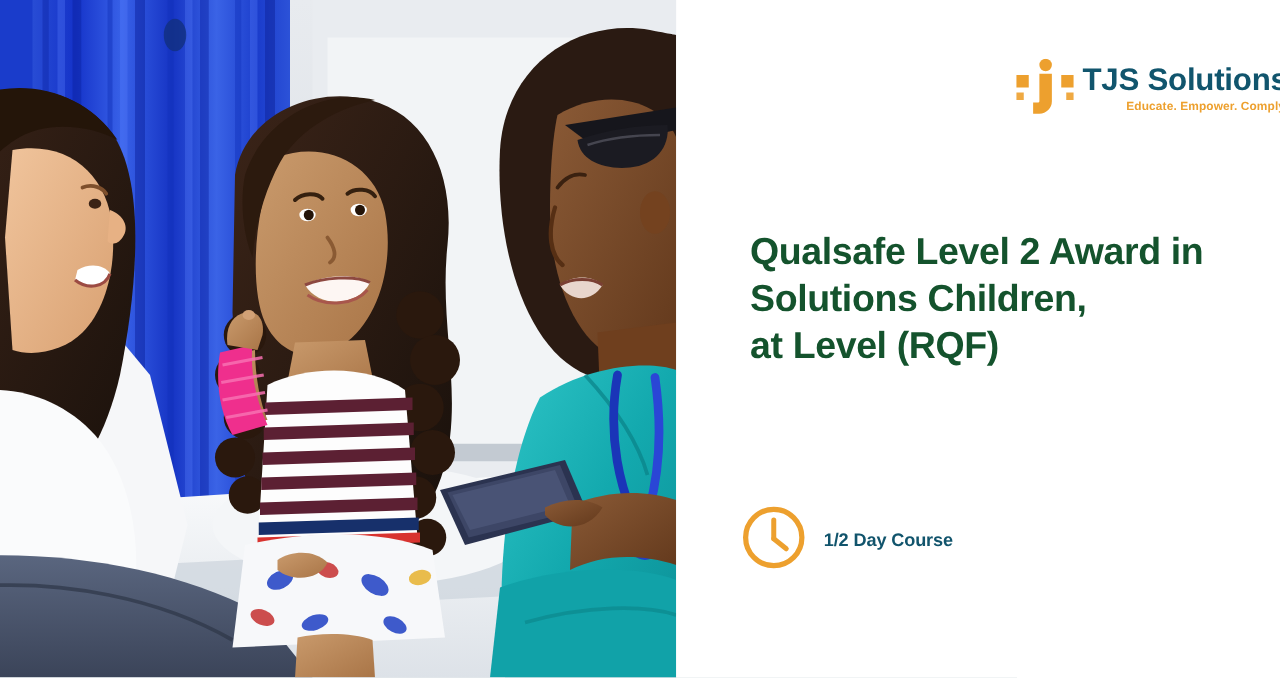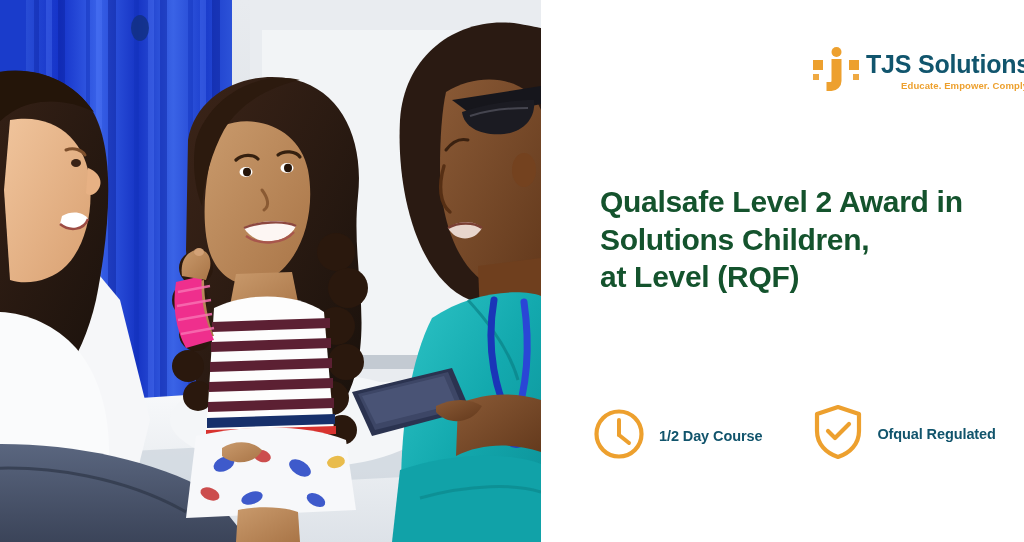--- a/index.html
+++ b/index.html
@@ -293,26 +293,17 @@
             <circle cx="26" cy="26" r="22.5" fill="none" stroke="#eda02e" stroke-width="4.2"></circle>
             <path d="M26 12 V27" stroke="#eda02e" stroke-width="4" stroke-linecap="round" fill="none"></path>
             <path d="M26 27 L36 35" stroke="#eda02e" stroke-width="4" stroke-linecap="round" fill="none"></path>
           </svg>
         </span>
         <span class="badge-label">1/2 Day Course</span>
       </div>
 
       <span class="badge-gap"></span>
 
-      <div class="badge">
-        <span class="badge-ico">
-          <svg width="50" height="56" viewBox="0 0 50 56" xmlns="http://www.w3.org/2000/svg">
-            <path d="M25 3 L46 10 V27 C46 40 37 49 25 53 C13 49 4 40 4 27 V10 Z" fill="none" stroke="#eda02e" stroke-width="4.2" stroke-linejoin="round"></path>
-            <path d="M15 27 L22 34 L36 20" fill="none" stroke="#eda02e" stroke-width="4.2" stroke-linecap="round" stroke-linejoin="round"></path>
-          </svg>
-        </span>
-        <span class="badge-label">Ofqual Regulated</span>
-      </div>
 
     </div>
 
   </div>
 </div>
 
 </body></html>

